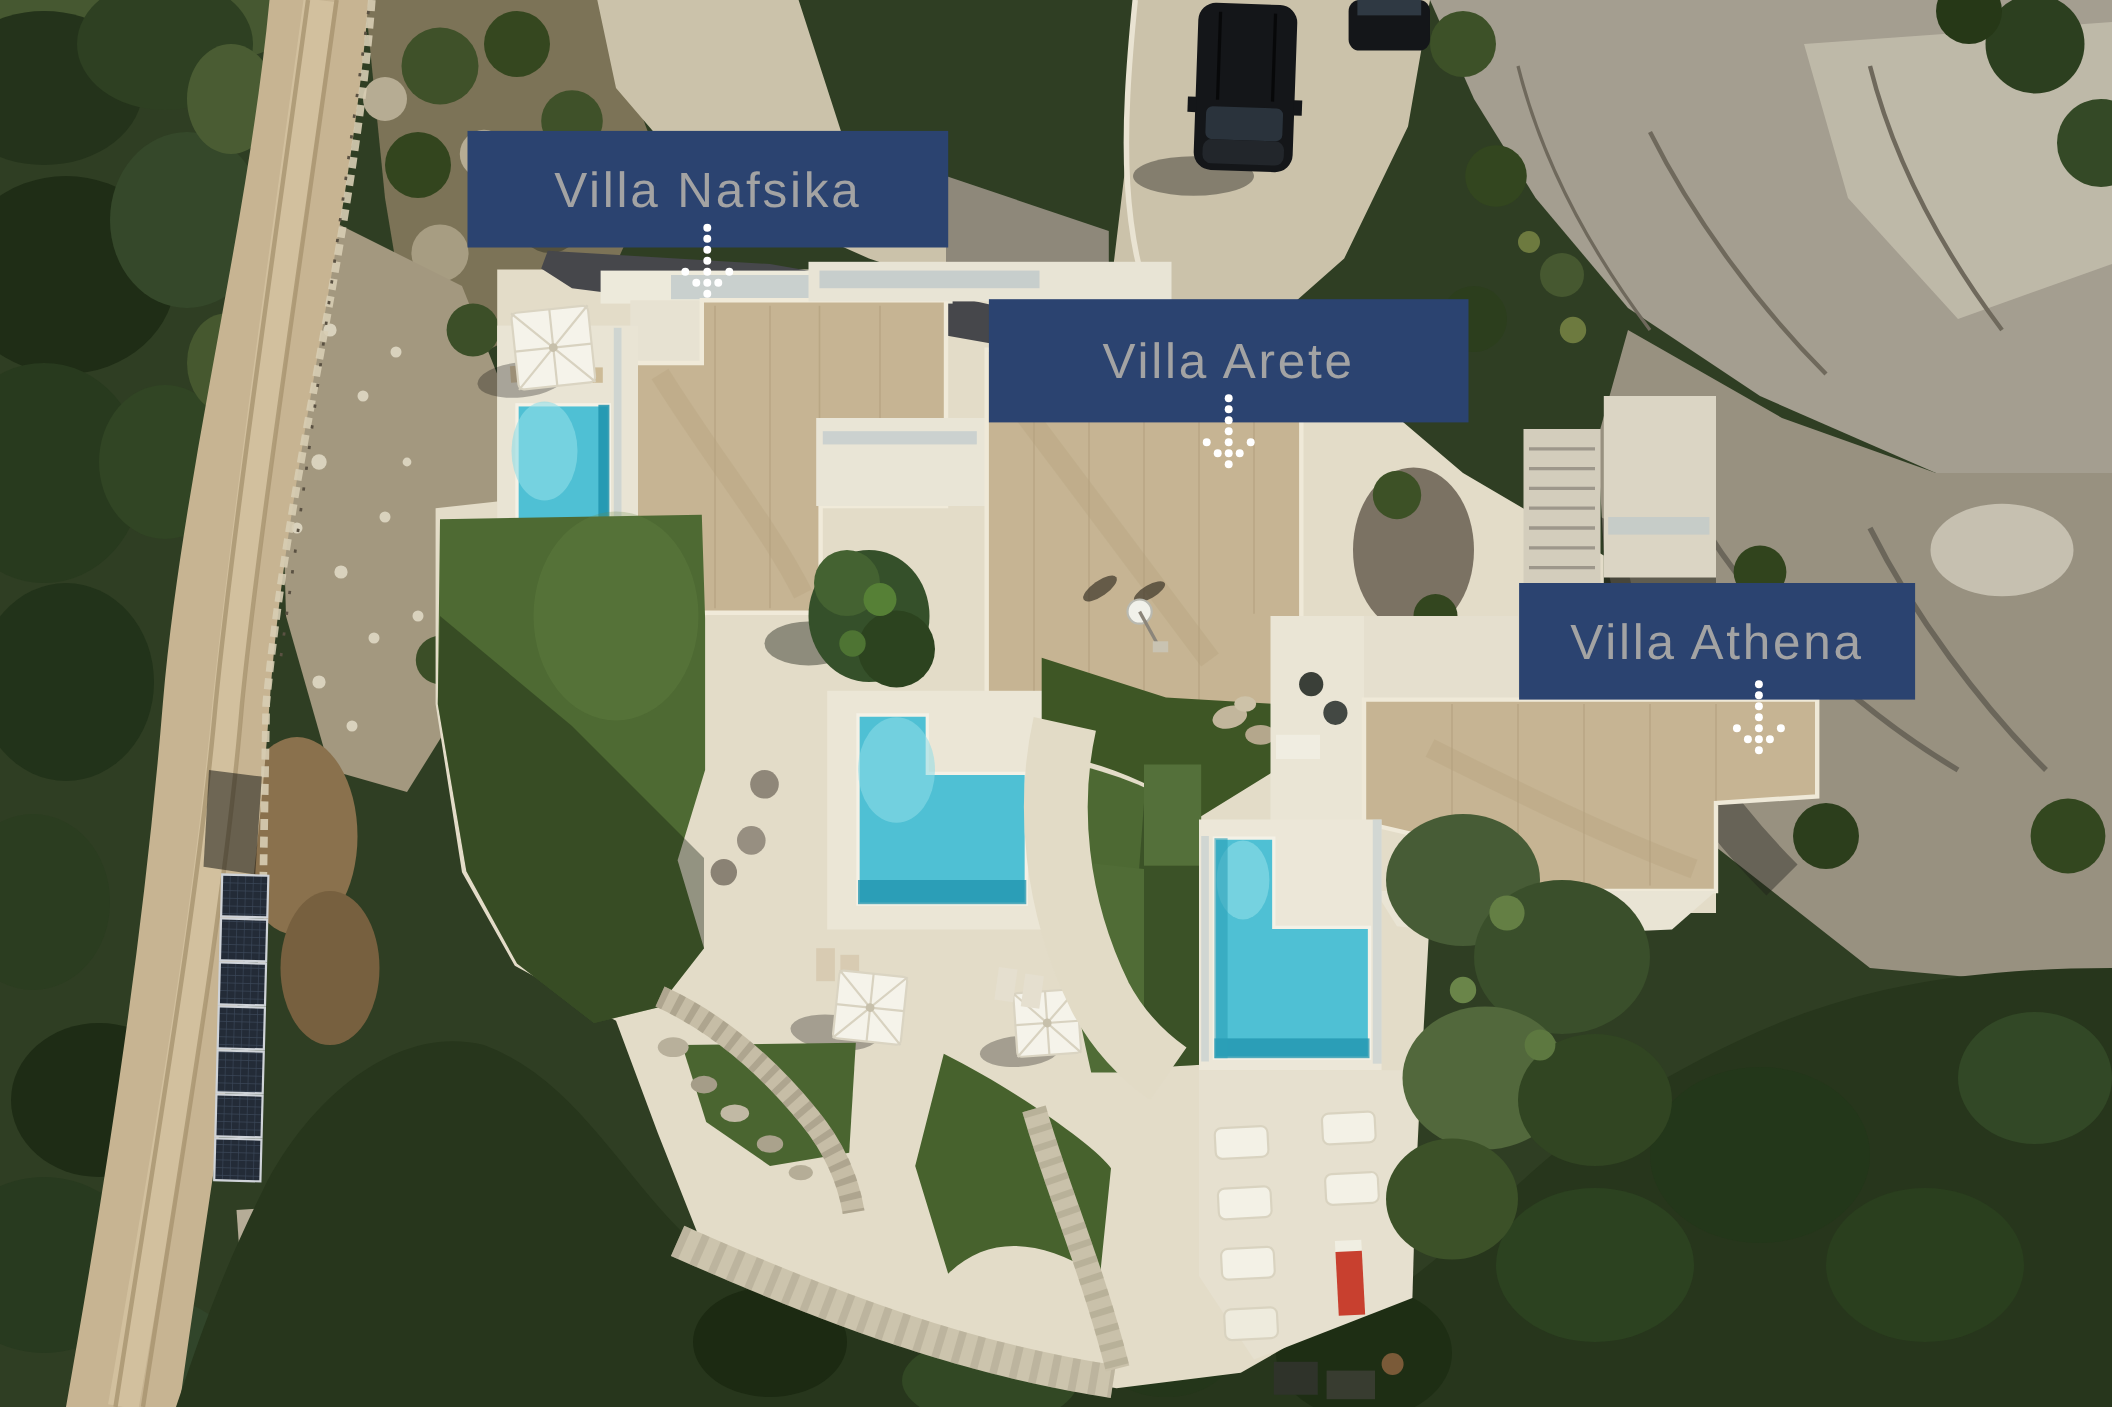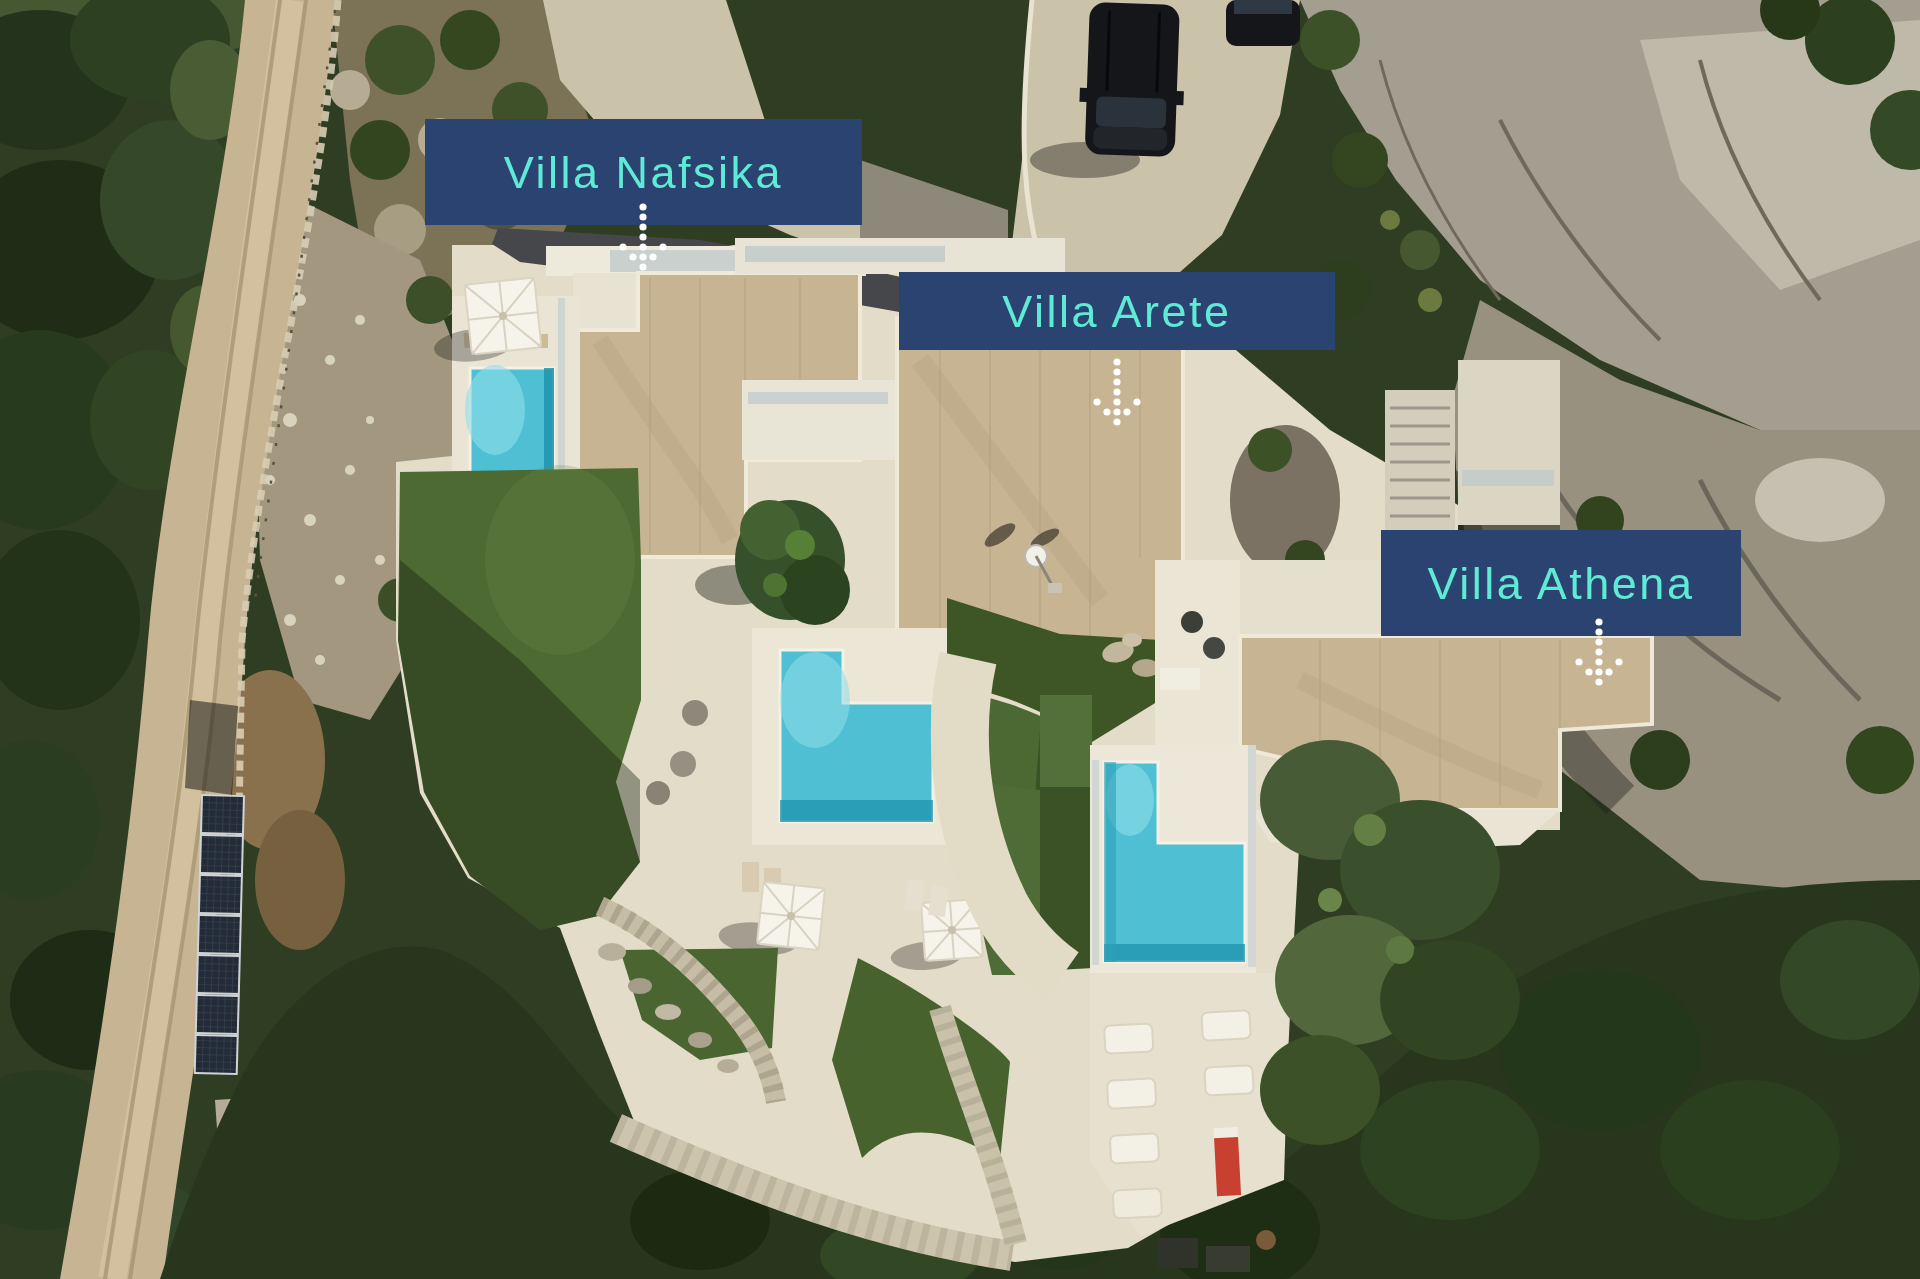--- a/index.html
+++ b/index.html
@@ -1,20 +1,20 @@
 <!DOCTYPE html>
 <html><head>
 <meta charset="utf-8">
 <style>
   html,body{margin:0;padding:0;background:#111;}
   .stage{position:relative;width:1920px;height:1279px;overflow:hidden;background:#3c4a2e;
          font-family:"Liberation Sans",sans-serif;}
   .scene{position:absolute;left:0;top:0;}
   .banner{position:absolute;display:flex;align-items:center;justify-content:center;
-          color:#5eead4;font-size:45px;font-weight:400;letter-spacing:2.5px;line-height:1;
+          color:#a3a3a3;font-size:45px;font-weight:400;letter-spacing:2.5px;line-height:1;
           font-family:"Liberation Sans",sans-serif;}
   .arrow{position:absolute;}
 </style>
 </head>
 <body>
 
 <div class="stage">
 
 <svg class="scene" width="1920" height="1279" viewBox="0 0 1920 1279">
   <defs>
@@ -356,21 +356,21 @@
         <circle cx="24" cy="44" r="3.6"></circle>
         <circle cx="4" cy="44" r="3.6"></circle>
     <circle cx="44" cy="44" r="3.6"></circle>
         <circle cx="14" cy="54" r="3.6"></circle>
         <circle cx="24" cy="54" r="3.6"></circle>
     <circle cx="34" cy="54" r="3.6"></circle>
         <circle cx="24" cy="64" r="3.6"></circle>
   </g>
 </svg>
 
-<div class="banner" style="left: 899px; top: 272px; width: 436px; height: 78px; background-color: rgb(43, 67, 112);">
+<div class="banner" style="left: 899px; top: 272px; width: 436px; height: 112px; background-color: rgb(43, 67, 112);">
   <span>Villa Arete</span>
 </div>
 <svg class="arrow" style="left:1093px;top:358px;" width="48" height="70" viewBox="0 0 48 70">
   <g fill="#FFFFFF">
     <circle cx="24" cy="4" r="3.6"></circle>
         <circle cx="24" cy="14" r="3.6"></circle>
         <circle cx="24" cy="24" r="3.6"></circle>
     <circle cx="24" cy="34" r="3.6"></circle>
         <circle cx="24" cy="44" r="3.6"></circle>
         <circle cx="4" cy="44" r="3.6"></circle>

